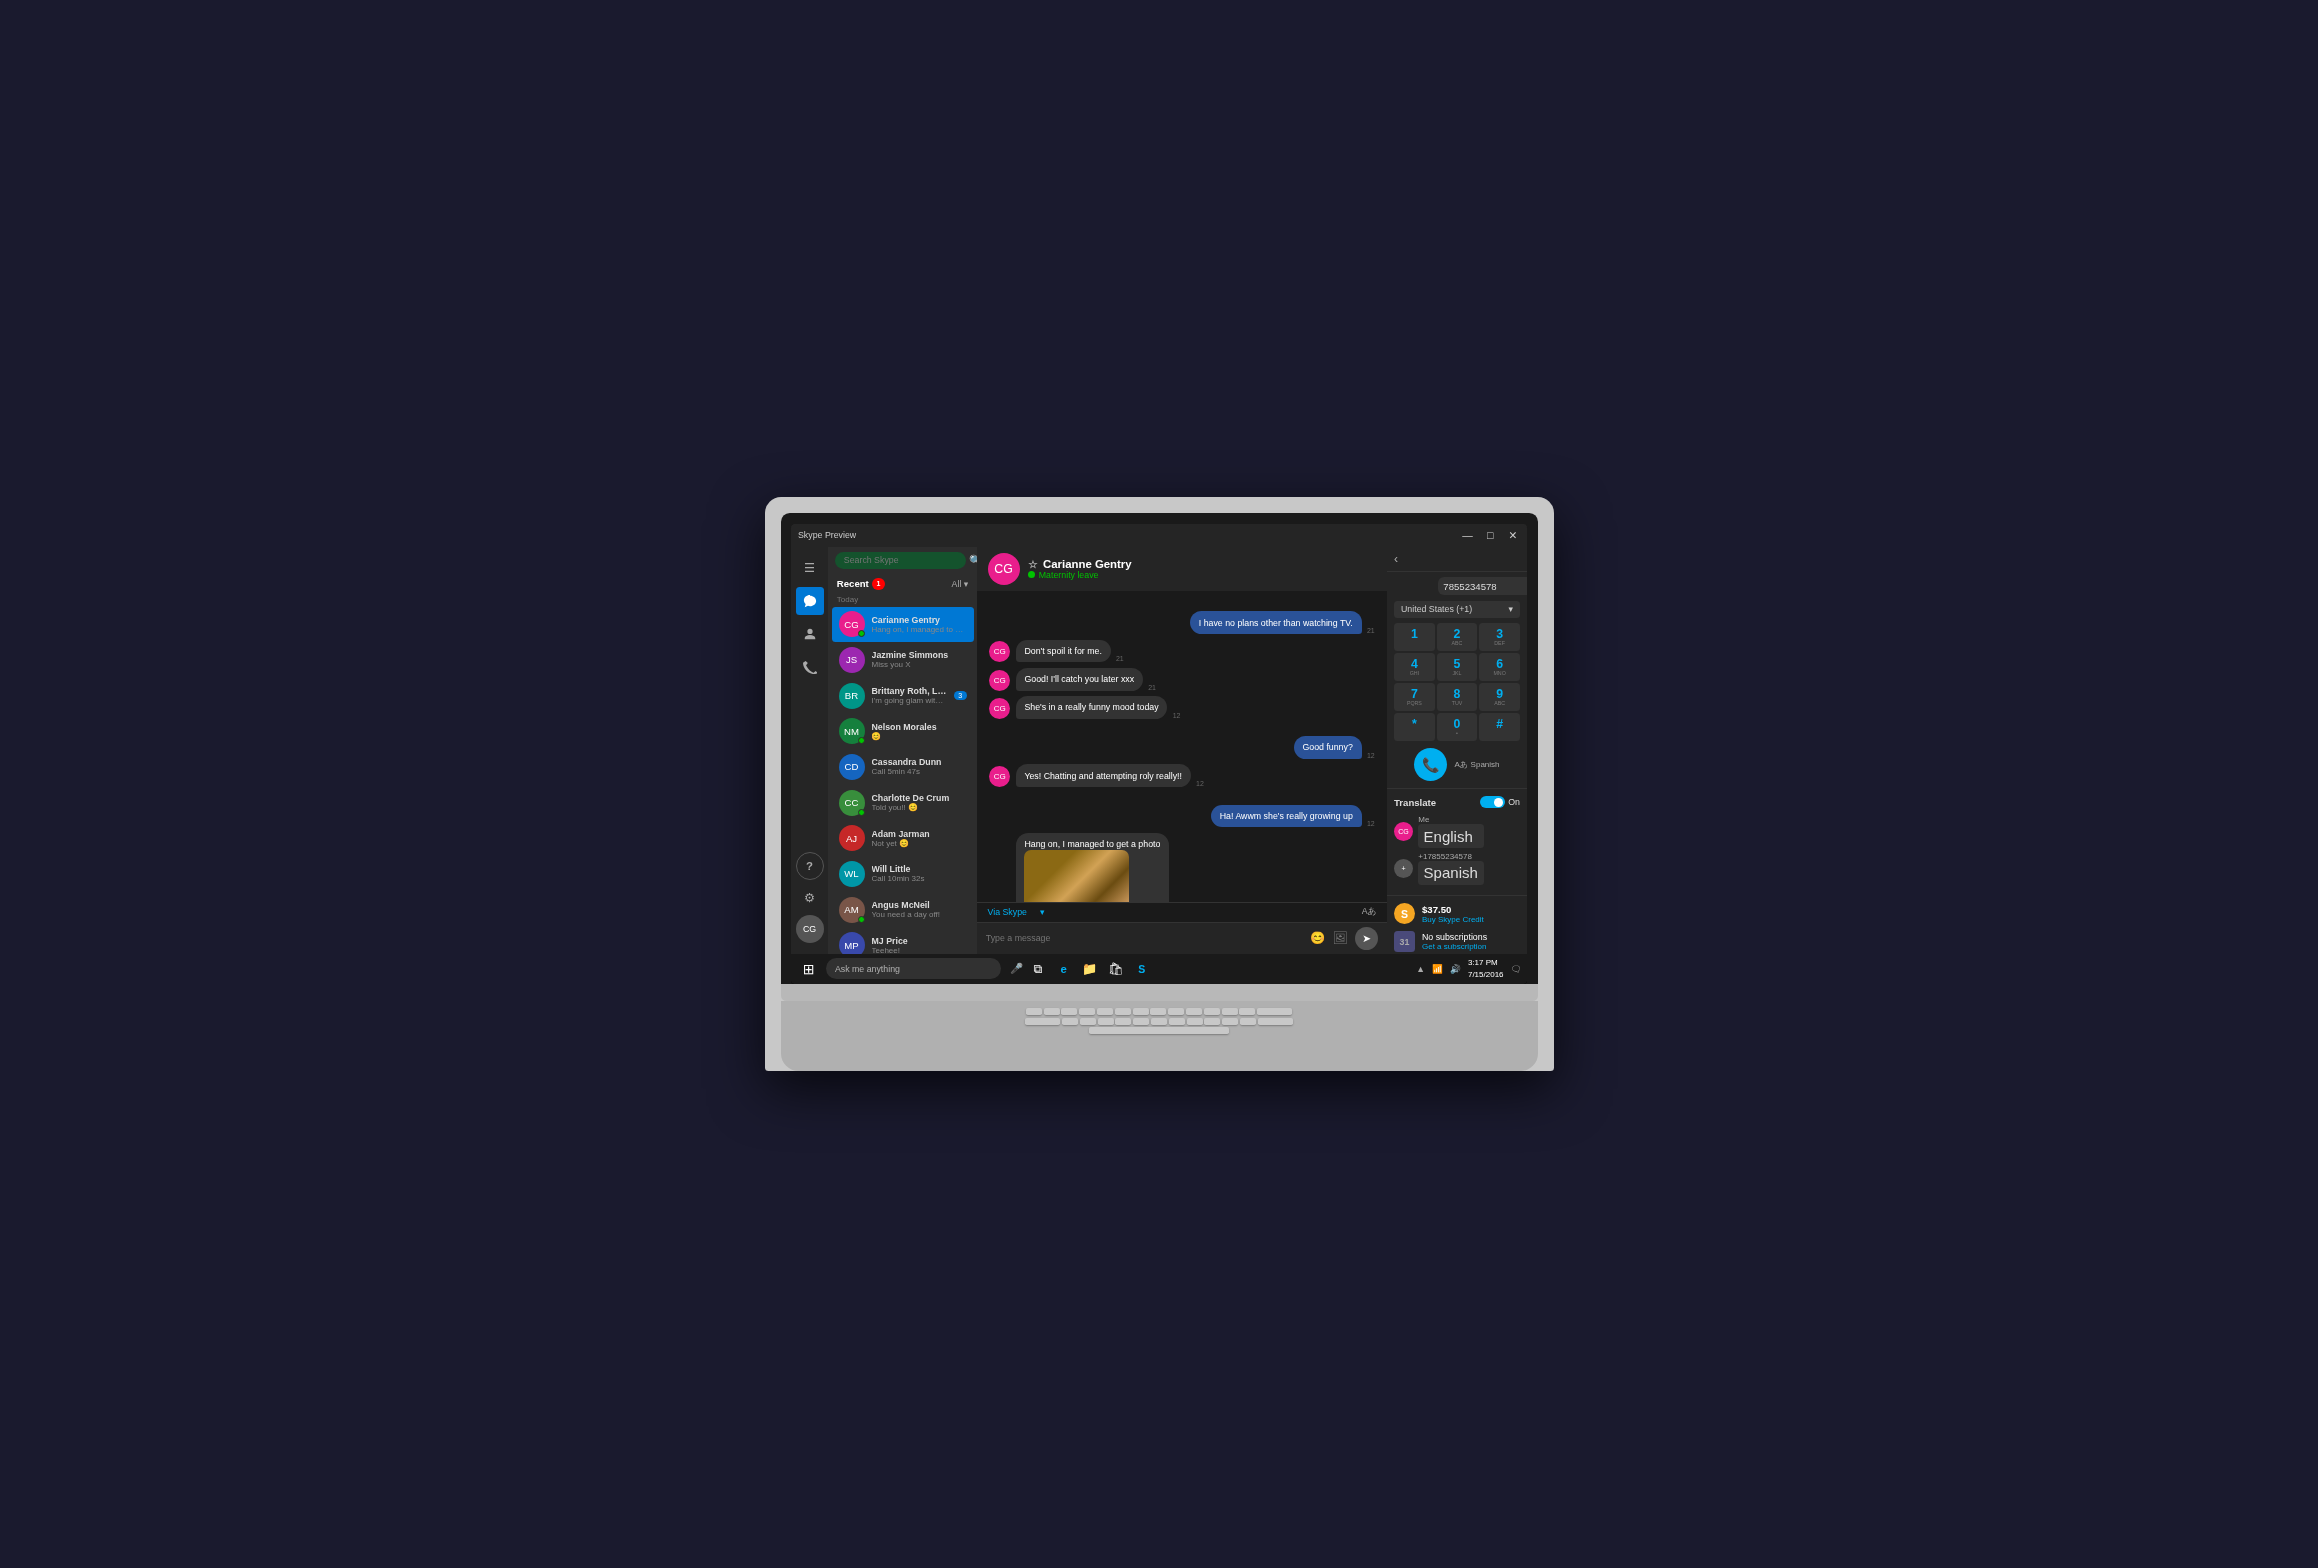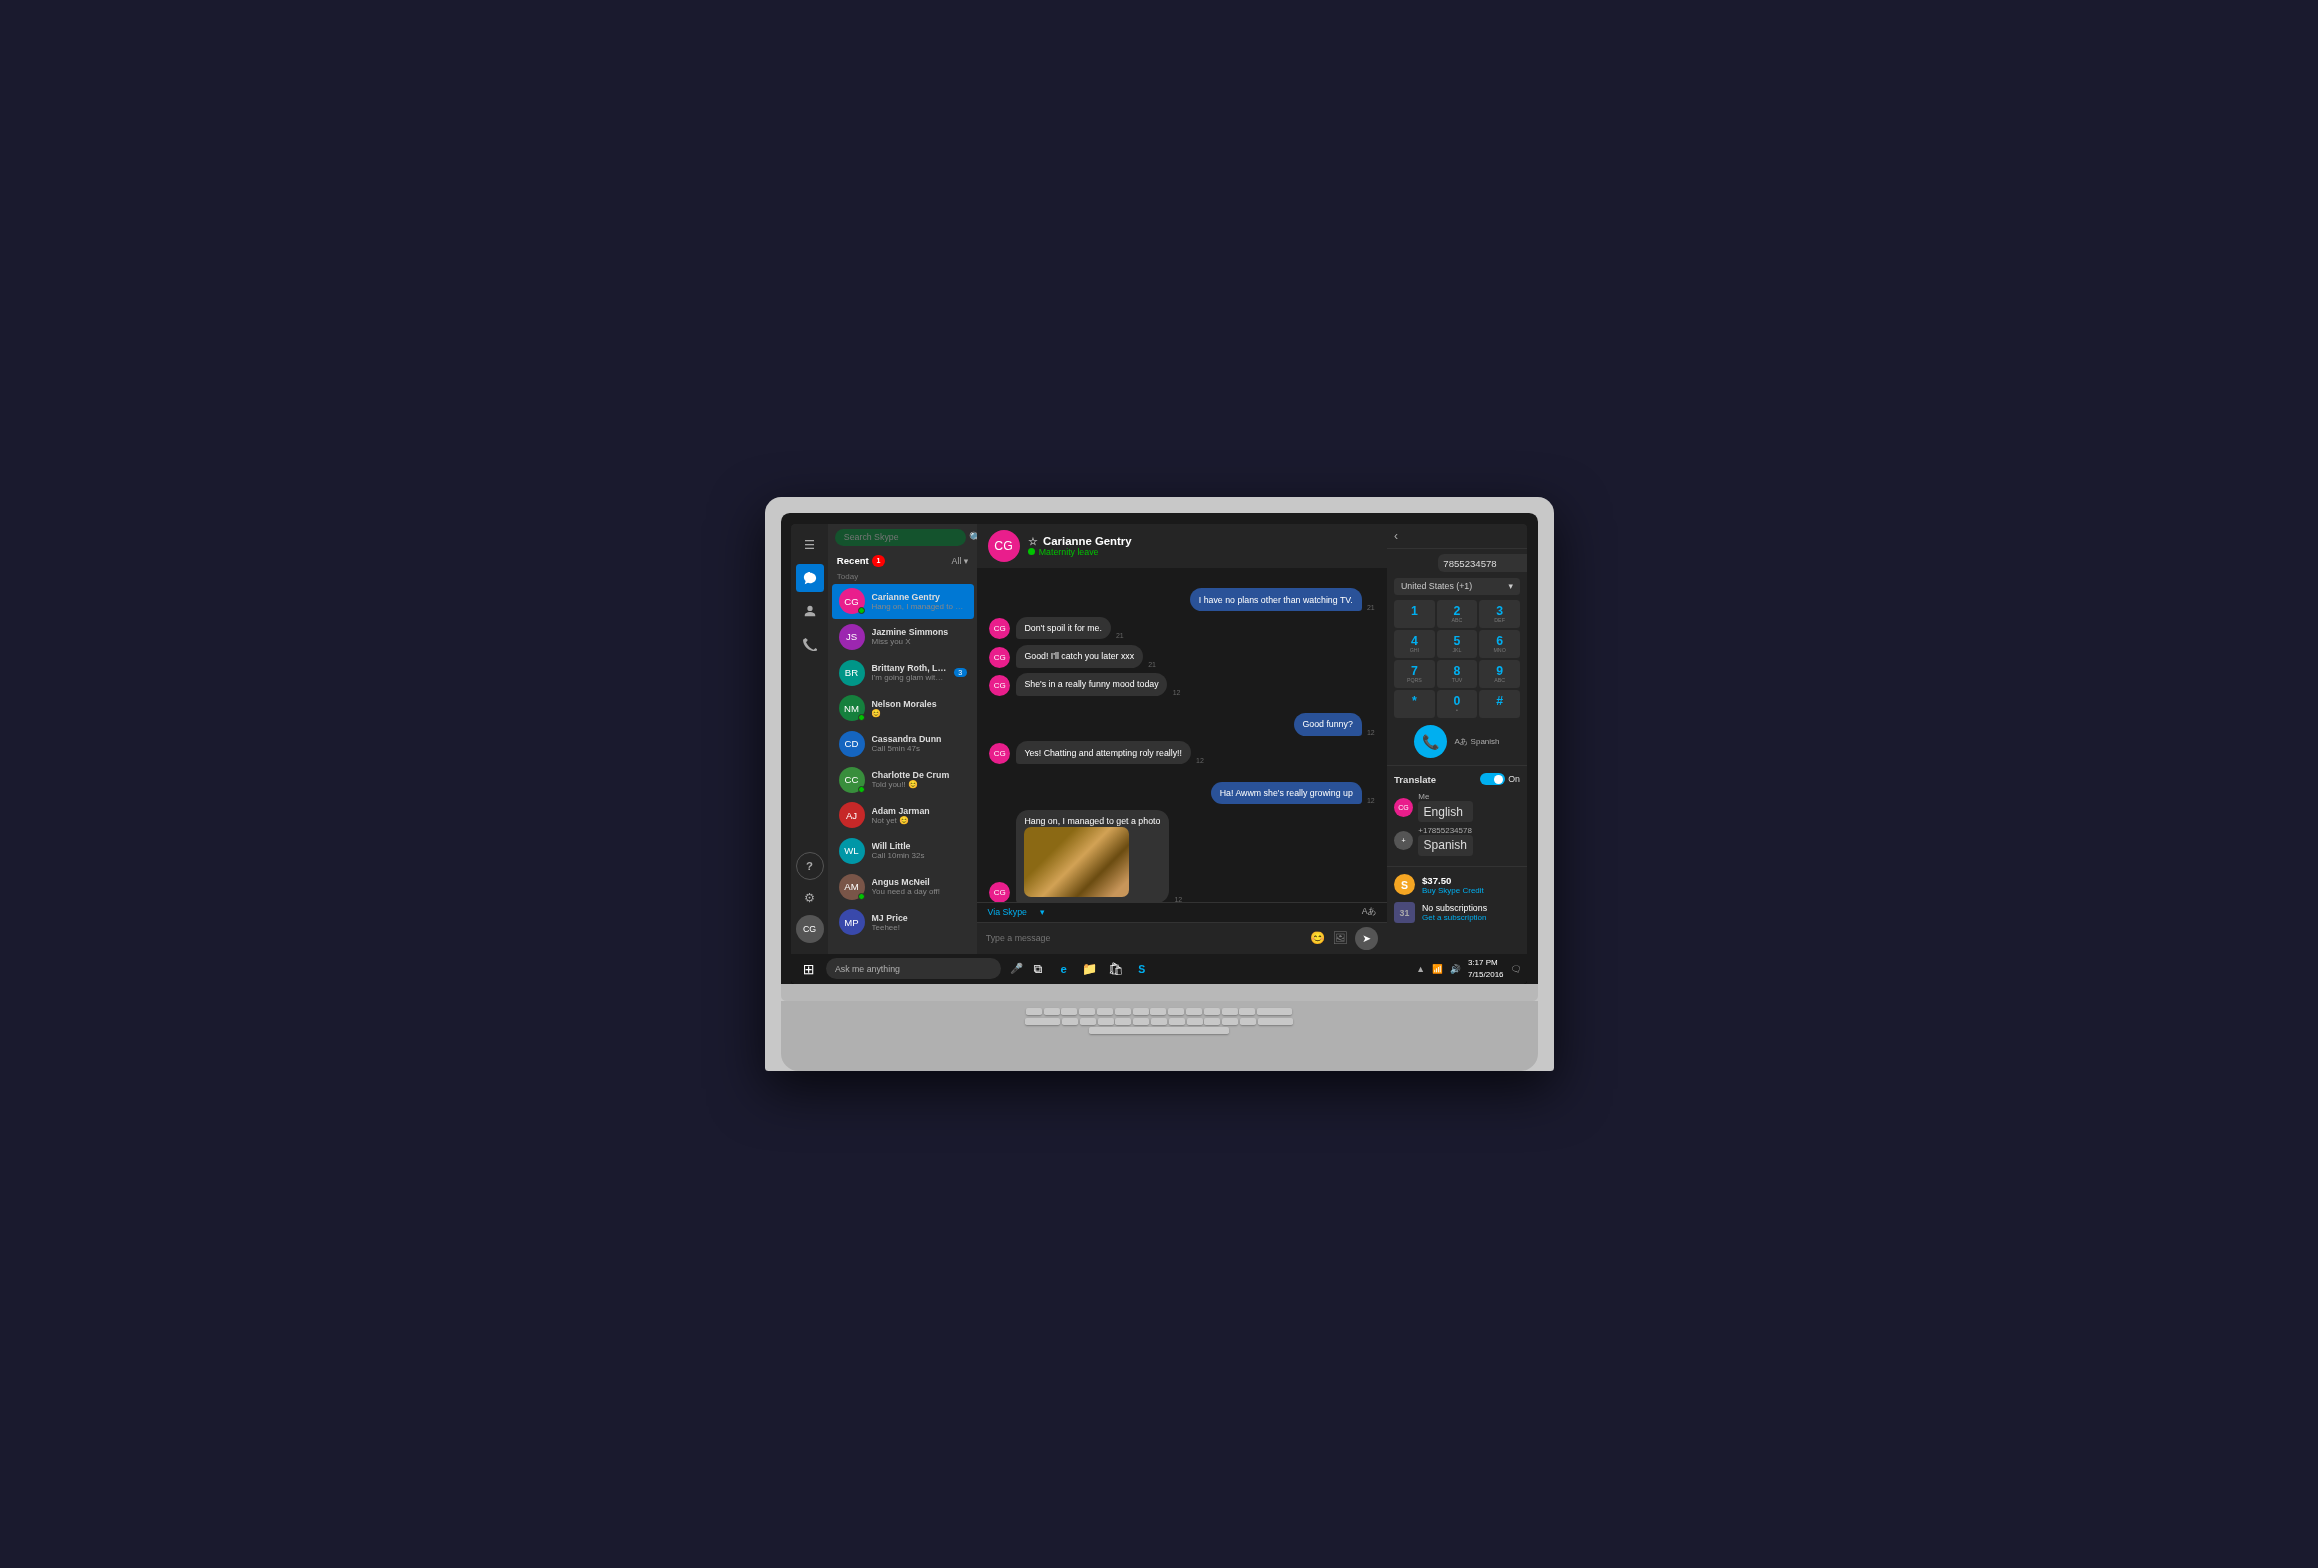--- a/index.html
+++ b/index.html
@@ -727,21 +727,21 @@
       justify-content: center;
       font-size: 7px;
       color: white;
     }
 
     .lang-selector {
       flex: 1;
       background: #333;
       border: none;
       color: #ddd;
-      font-size: 12px;
+      font-size: 15px;
       padding: 3.5px 5.3px;
       border-radius: 3.5px;
       appearance: none;
       cursor: pointer;
     }
 
     .me-label {
       color: #aaa;
       font-size: 8px;
     }
@@ -861,20 +861,28 @@
   </style>
 </head>
 <body>
 
 <div class="laptop-outer">
   <div class="screen-bezel">
     <div class="screen">
 
       <div class="app-window">
 
+        <div class="title-bar">
+          <span class="title-bar-left">Skype Preview</span>
+          <div class="title-bar-controls">
+            <span class="title-btn">—</span>
+            <span class="title-btn">□</span>
+            <span class="title-btn close">✕</span>
+          </div>
+        </div>
 
         <div class="app-body">
 
           <div class="sidebar-icons">
             <div class="sidebar-icon-btn">☰</div>
             <div class="sidebar-icon-btn active">
               <svg width="14" height="14" viewBox="0 0 16 16" fill="white">
                 <path d="M8 1C4.13 1 1 3.69 1 7c0 1.7.78 3.23 2.04 4.34L2 15l3.67-1.47C6.4 13.82 7.18 14 8 14c3.87 0 7-2.69 7-6s-3.13-6-7-6z"></path>
               </svg>
             </div>

